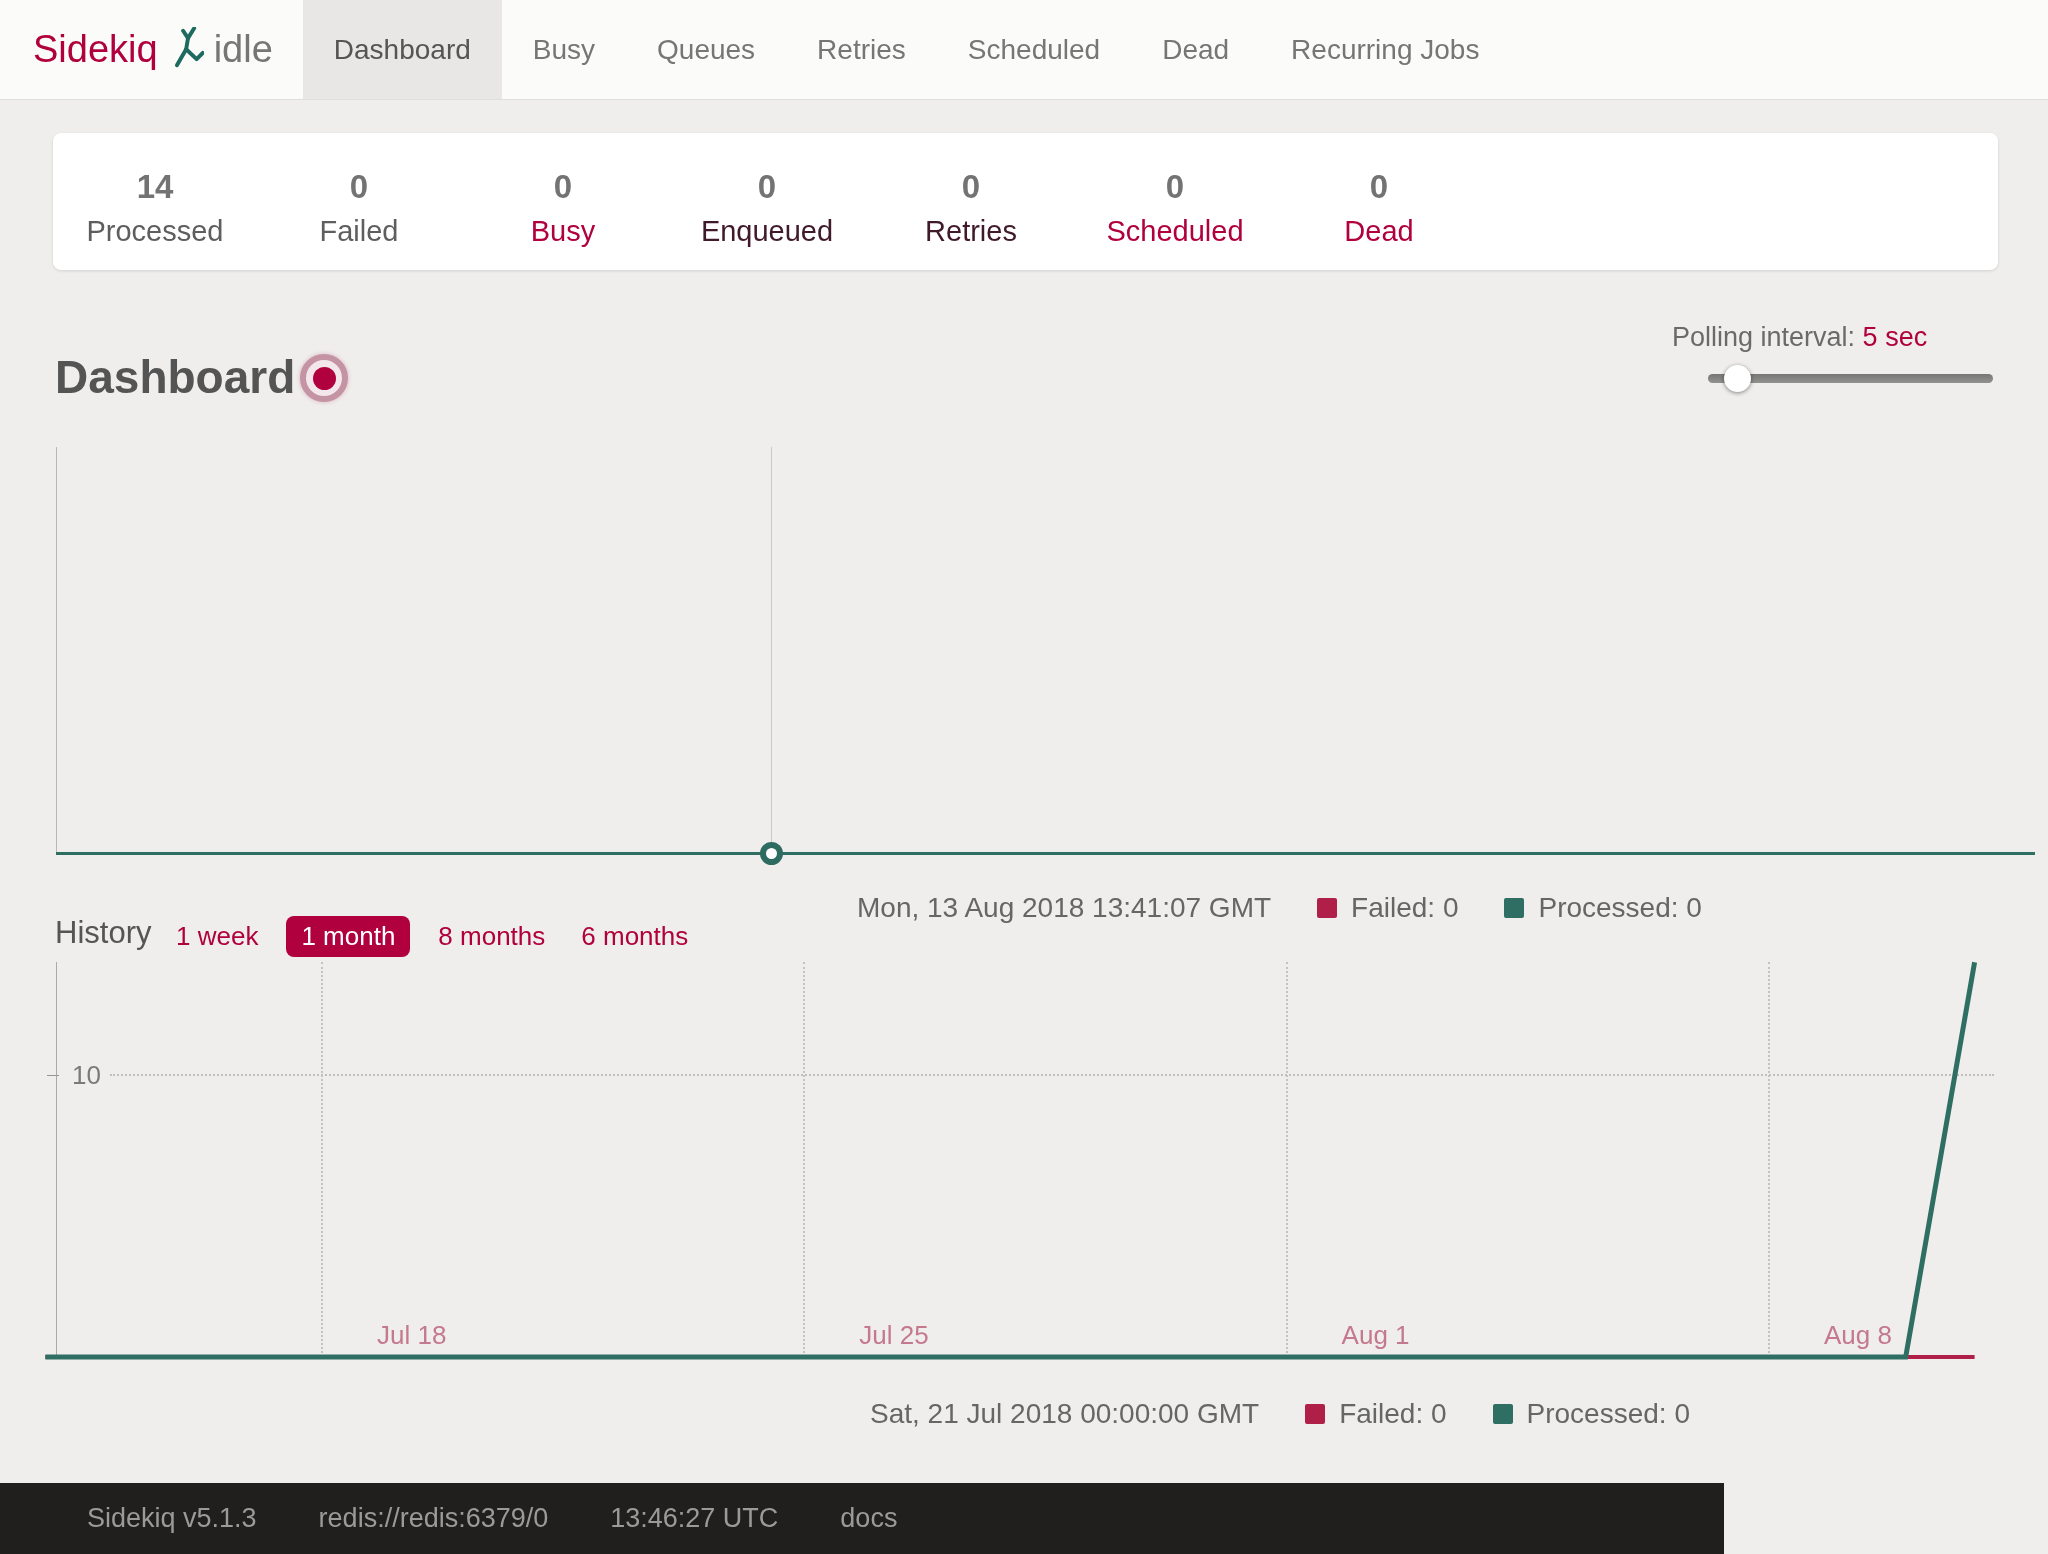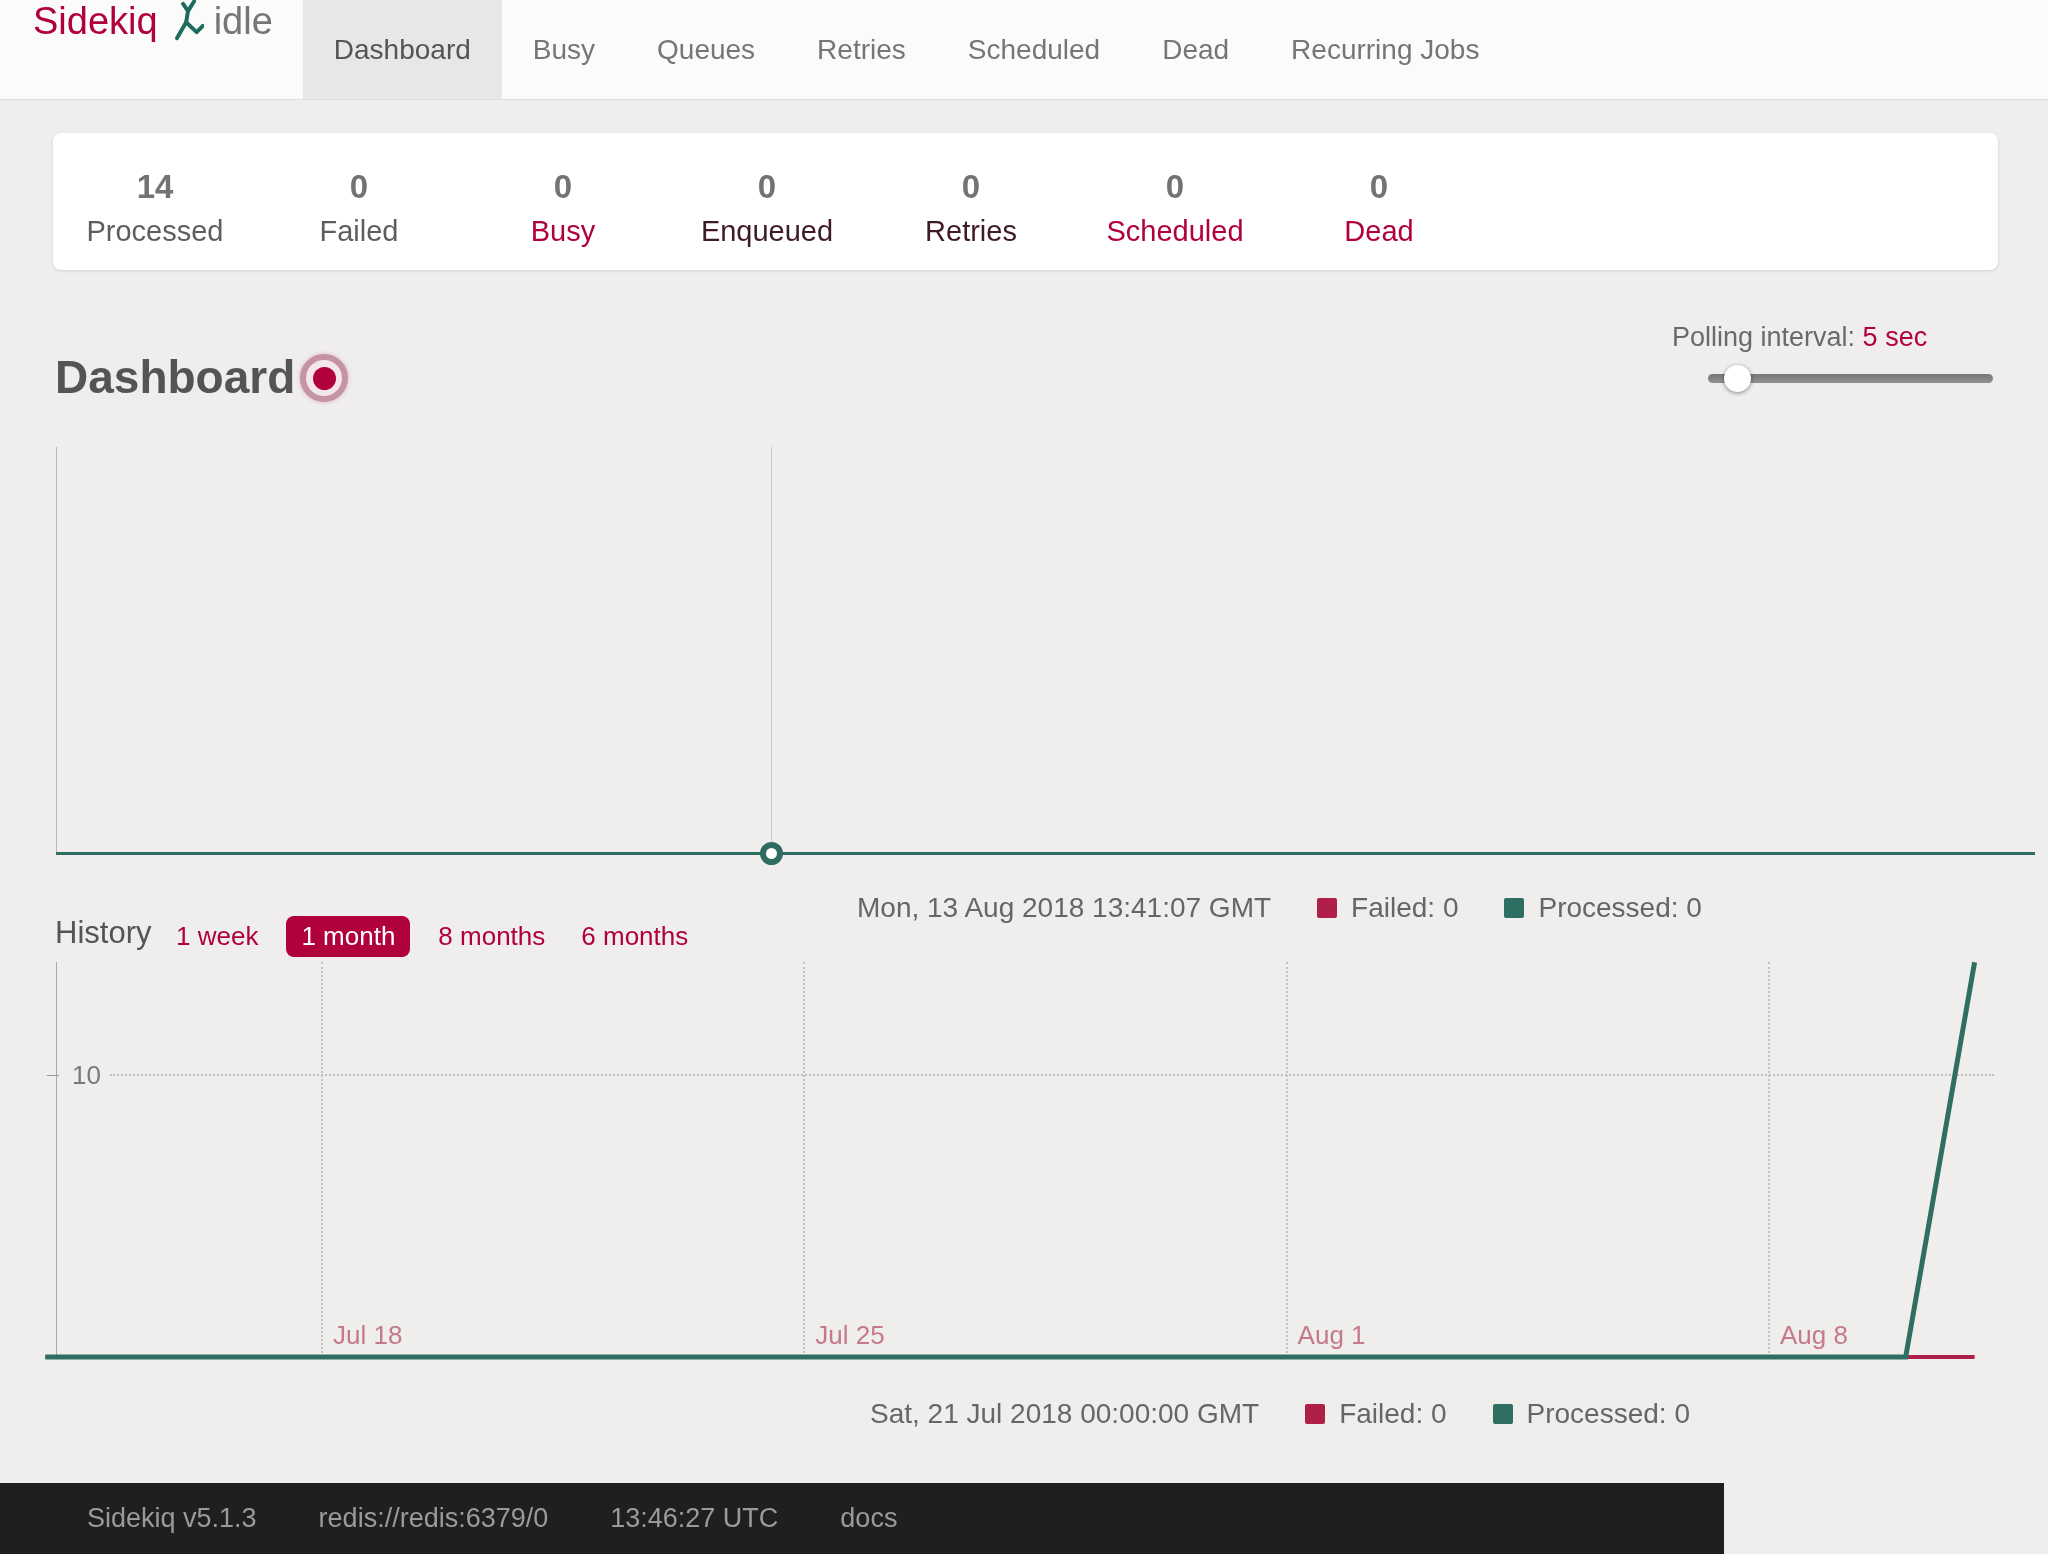--- a/index.html
+++ b/index.html
@@ -4,21 +4,21 @@
 <title>Sidekiq</title>
 <style>
   * { box-sizing: border-box; margin: 0; padding: 0; }
   html,body { background:#e9e8e6; }
   body { font-family:"Liberation Sans", sans-serif; }
   .app { position:relative; width:2048px; height:1554px; background:#efeeec; overflow:hidden; }
 
   
   .navbar { position:absolute; top:0; left:0; width:2048px; height:100px;
             background:#fbfbfa; border-bottom:1px solid #dededc; display:flex; align-items:stretch; }
-  .brand { display:flex; align-items:flex-start; padding:0 30px 0 33px; }
+  .brand { display:flex; align-items:center; padding:0 30px 0 33px; }
   .brand-name { color:#b1003e; font-size:38px; }
   .brand-icon { margin:0 10px 0 14px; }
   .brand-status { color:#767676; font-size:38px; }
   .tabs { display:flex; align-items:stretch; }
   .tab { display:flex; align-items:center; padding:0 31px; font-size:28px; color:#767676;
          text-decoration:none; cursor:pointer; }
   .tab.active { background:#e8e7e5; color:#555; }
 
   
   .summary-card { position:absolute; left:53px; top:133px; width:1945px; height:137px;
@@ -66,21 +66,21 @@
   .range.active { background:#b1003e; color:#fff; border-radius:8px; padding:5px 15px; }
 
   
   .hist-chart { position:absolute; left:56px; top:962px; width:1979px; height:400px; }
   .hist-yaxis { position:absolute; left:0; top:0; width:1px; height:396px; background:#abaaa8; }
   .hist-ytick { position:absolute; left:-9px; top:113px; width:12px; height:1px; background:#979695; }
   .hist-ylabel { position:absolute; left:16px; top:98px; font-size:26px; color:#7a7a7a; }
   .hist-ygrid { position:absolute; left:54px; top:112px; width:1884px; height:0;
                 border-top:2px dotted #bfbebc; }
   .hist-xgrid { position:absolute; top:0; width:0; height:395px; border-left:2px dotted #c3c2c0; }
-  .xtick-label { position:absolute; top:358px; font-size:26px; color:#c4798c; white-space:nowrap; }
+  .xtick-label { position:absolute; top:358px; font-size:26px; color:#c4798c; white-space:nowrap;margin-left:44px; }
   .hist-svg { position:absolute; left:0; top:0; overflow:visible; }
 
   
   .footer { position:absolute; left:0; top:1483px; width:1724px; height:71px; background:#201f1e;
             display:flex; align-items:center; padding-left:87px; gap:62px;
             font-size:27px; color:#9a9a98; }
   .footer a { color:#9a9a98; text-decoration:none; cursor:pointer; }
 </style>
 </head>
 <body>

